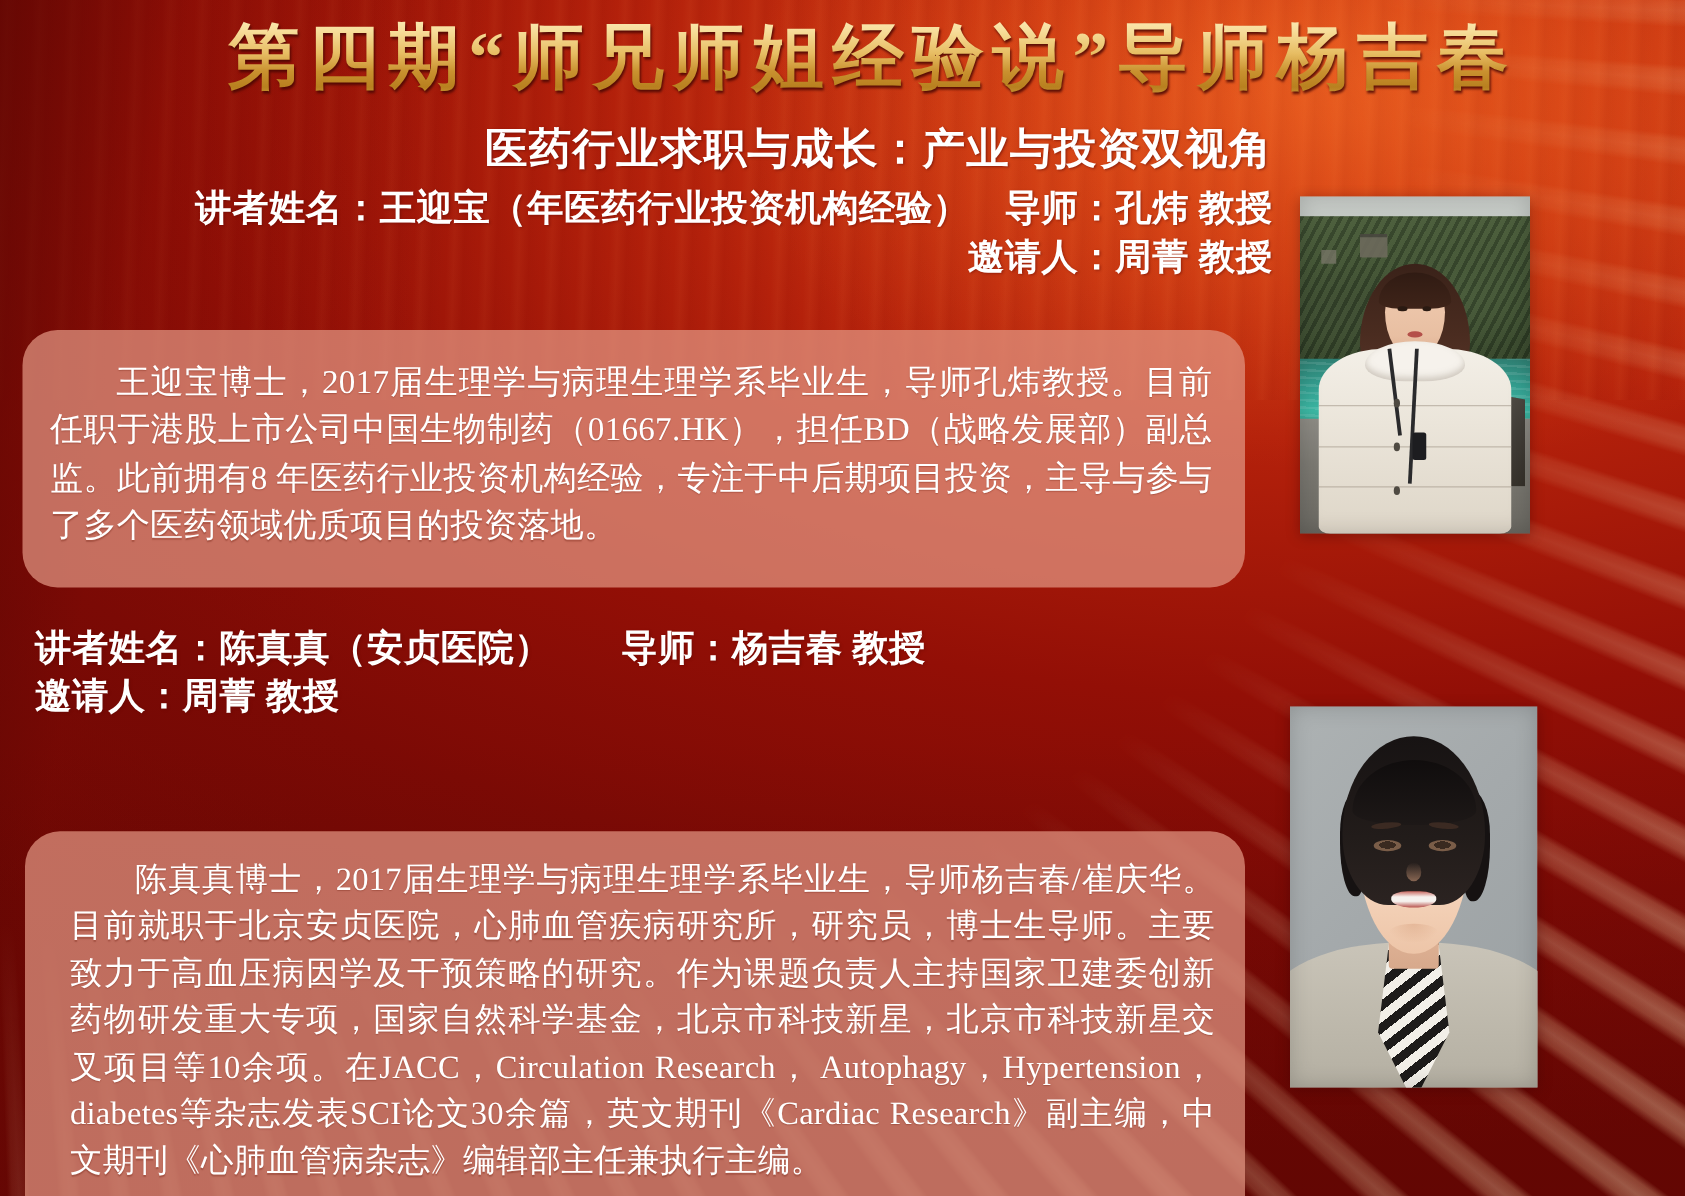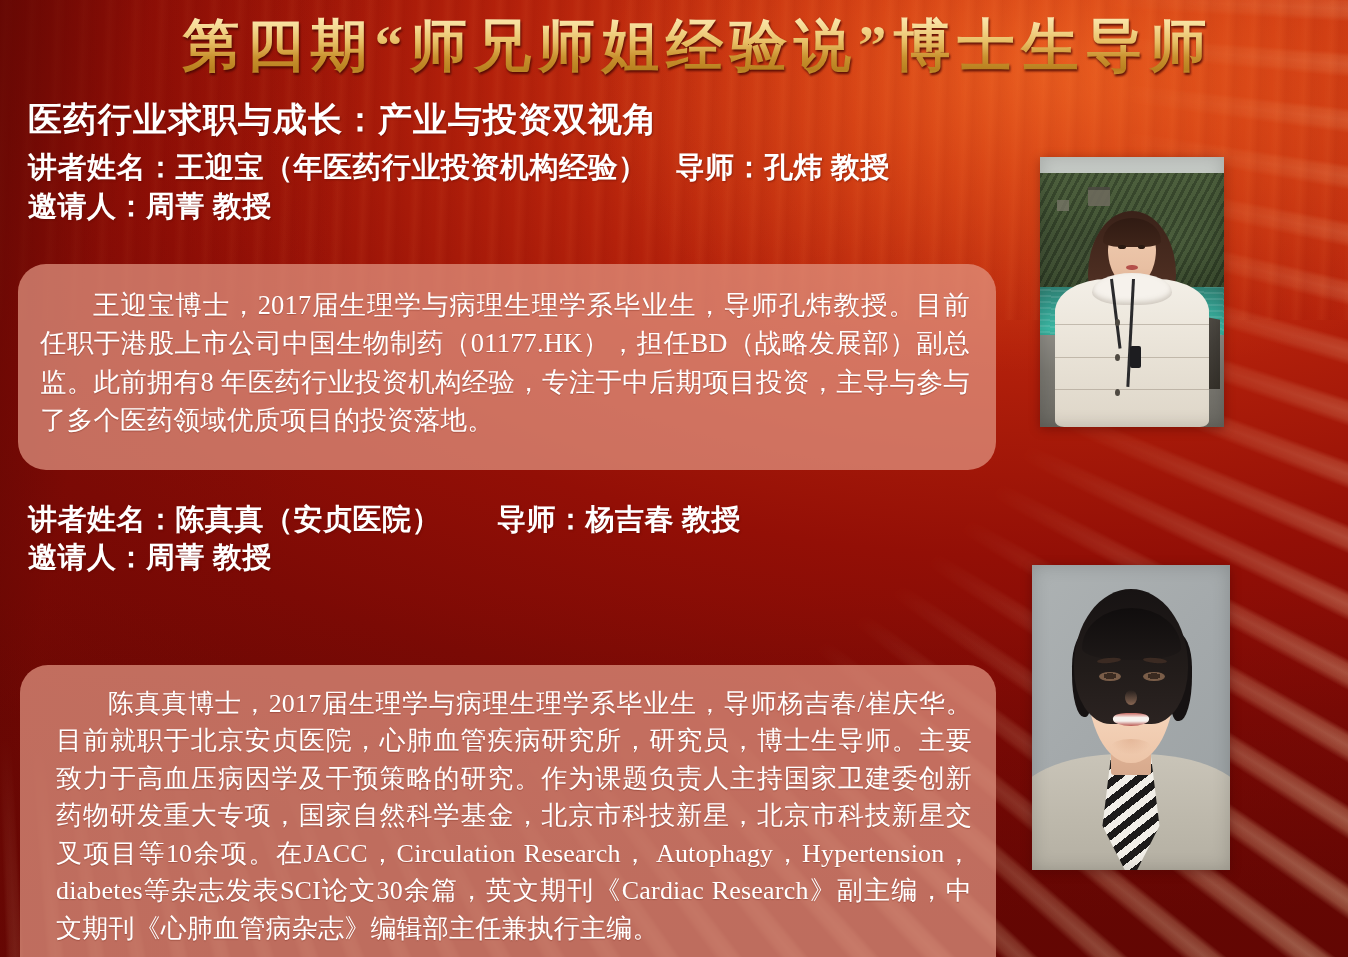--- a/index.html
+++ b/index.html
@@ -100,21 +100,21 @@
     background-clip: text;
     color: transparent;
     -webkit-text-fill-color: transparent;
     filter: drop-shadow(1px 2px 1px rgba(70,6,2,.85));
     padding-left: 24px;
     transform: translateX(12px);
   }
 
   
   .talk { position: absolute; z-index: 5; }
-  #talk-1 { left: 28px; top: 99px; width: 990px; }
+  #talk-1 { left: 28px; top: 99px; width: 990px; text-align: right; }
   #talk-2 { left: 28px; top: 500px; width: 990px; }
 
   .talk-title {
     font-family: "Liberation Sans", "DejaVu Sans", sans-serif;
     font-weight: bold;
     font-size: 34px;
     color: #ffffff;
     letter-spacing: 1px;
     line-height: 1.22;
     text-shadow: 1px 1px 2px rgba(90,8,4,.55);
@@ -275,35 +275,35 @@
 <div id="poster">
 
   <div class="bg-base"></div>
   <div class="bg-rays"></div>
   <div class="bg-silk"></div>
   <div class="bg-glow"></div>
   <div class="bg-shade-left"></div>
   <div class="bg-shade-bottom"></div>
 
   <div class="header">
-    <div class="header-title">第四期“师兄师姐经验说”博士生导师</div>
+    <div class="header-title">第四期“师兄师姐经验说”导师杨吉春</div>
   </div>
 
   <div class="talk" id="talk-1">
     <div class="talk-title">医药行业求职与成长：产业与投资双视角</div>
     <div class="talk-line">
       <span>讲者姓名：</span><span>王迎宝（年医药行业投资机构经验）</span><span class="gap"></span><span>导师：</span><span>孔炜 教授</span>
     </div>
     <div class="talk-line">
       <span>邀请人：</span><span>周菁 教授</span>
     </div>
   </div>
 
   <div class="bio-panel" id="bio-1">
-    <p class="bio-text">王迎宝博士，2017届生理学与病理生理学系毕业生，导师孔炜教授。目前任职于港股上市公司中国生物制药（01177.HK），担任BD（战略发展部）副总监。此前拥有8 年医药行业投资机构经验，专注于中后期项目投资，主导与参与了多个医药领域优质项目的投资落地。</p>
+    <p class="bio-text">王迎宝博士，2017届生理学与病理生理学系毕业生，导师孔炜教授。目前任职于港股上市公司中国生物制药（01667.HK），担任BD（战略发展部）副总监。此前拥有8 年医药行业投资机构经验，专注于中后期项目投资，主导与参与了多个医药领域优质项目的投资落地。</p>
   </div>
 
   <div class="talk" id="talk-2">
     <div class="talk-line">
       <span>讲者姓名：</span><span>陈真真（安贞医院）</span><span class="gap"></span><span class="gap"></span><span>导师：</span><span>杨吉春 教授</span>
     </div>
     <div class="talk-line">
       <span>邀请人：</span><span>周菁 教授</span>
     </div>
   </div>

